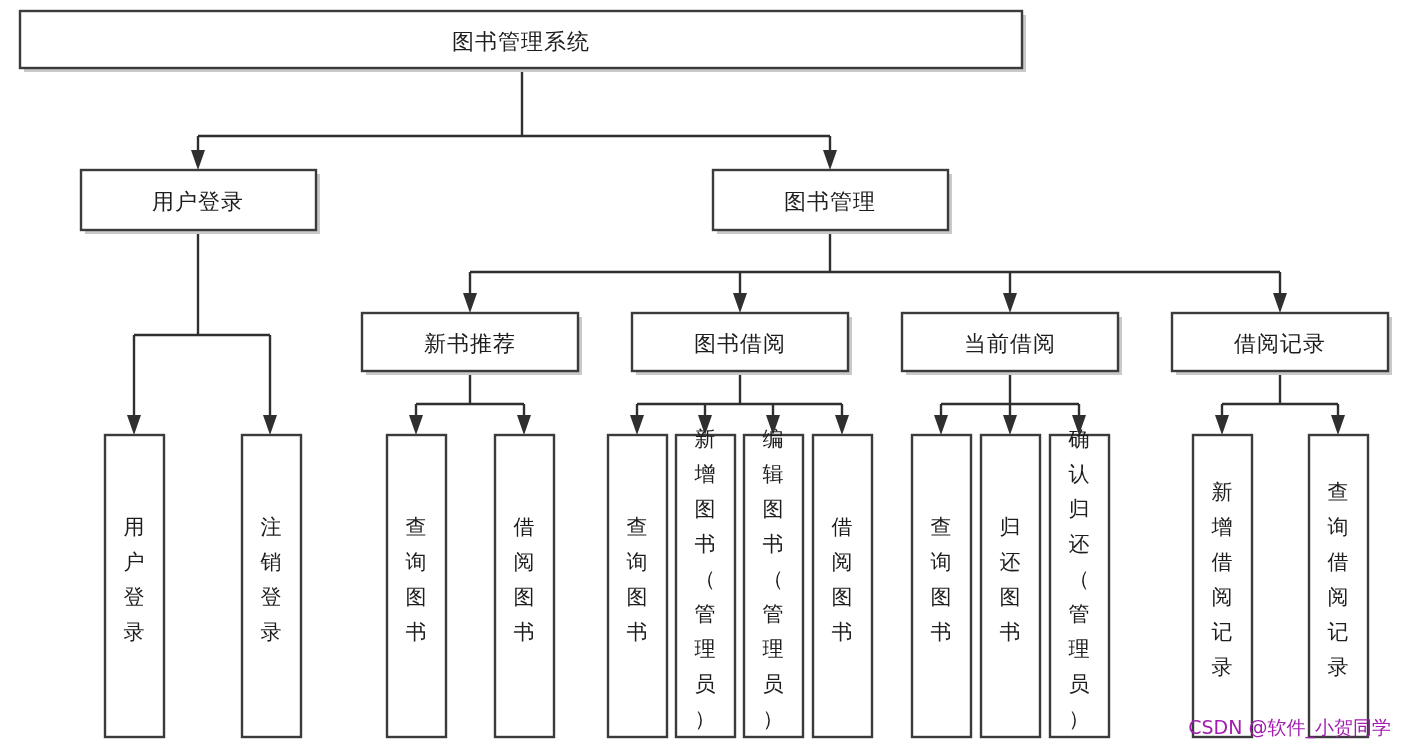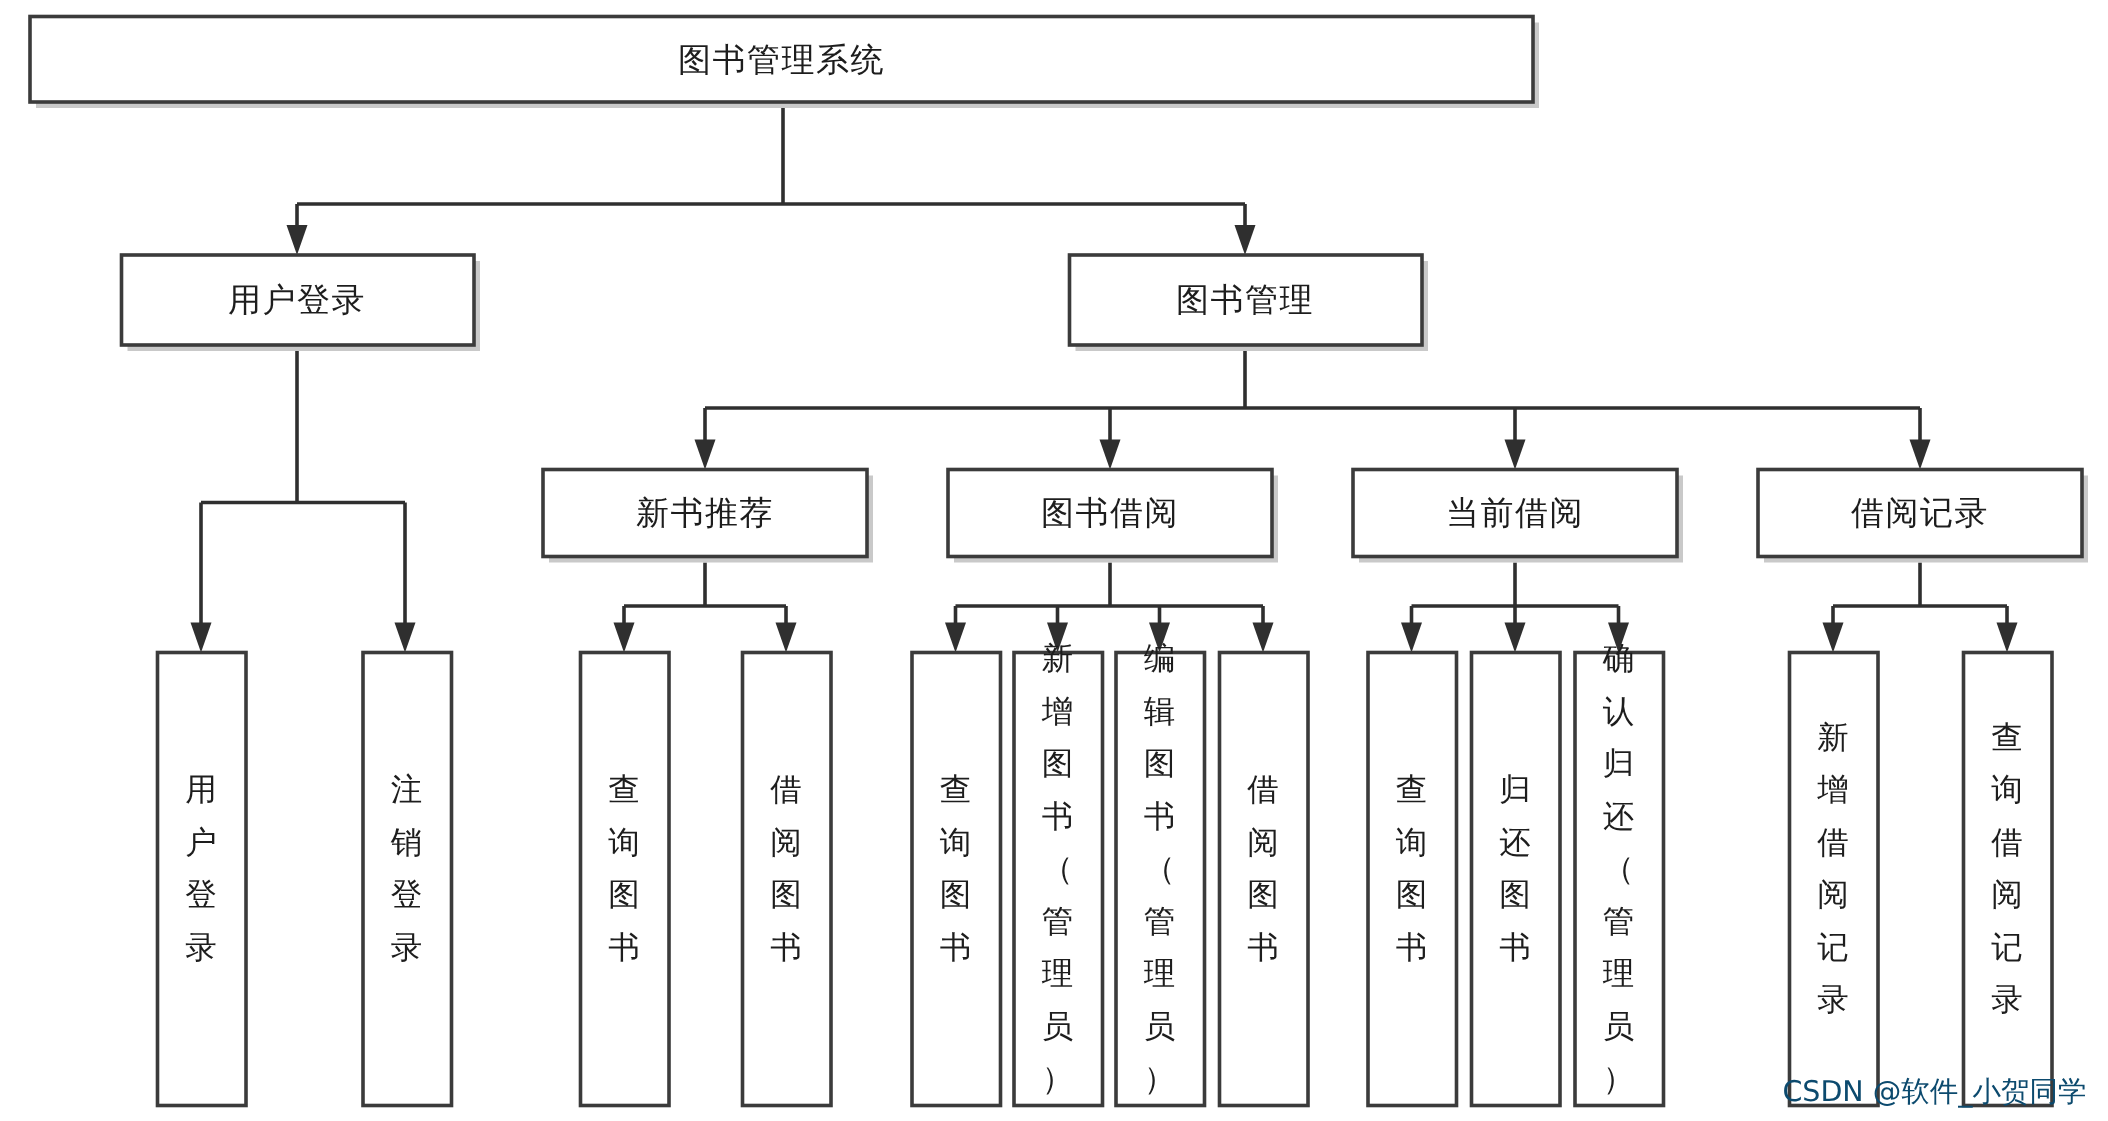--- a/index.html
+++ b/index.html
@@ -57,21 +57,21 @@
     fill: #1d1d1d;
     text-anchor: middle;
     letter-spacing: 0px;
   }
   .watermark {
     position: absolute;
     right: 14px;
     bottom: 6px;
     font-family: "DejaVu Sans", "Liberation Sans", sans-serif;
     font-size: 19px;
-    color: #0c4a6e;
+    color: #a21caf;
     white-space: nowrap;
     user-select: none;
     pointer-events: none;
   }
 </style>
 </head>
 <body>
 
 <div id="diagram-root">
   <svg class="diagram" viewBox="0 0 1405 747" xmlns="http://www.w3.org/2000/svg">

